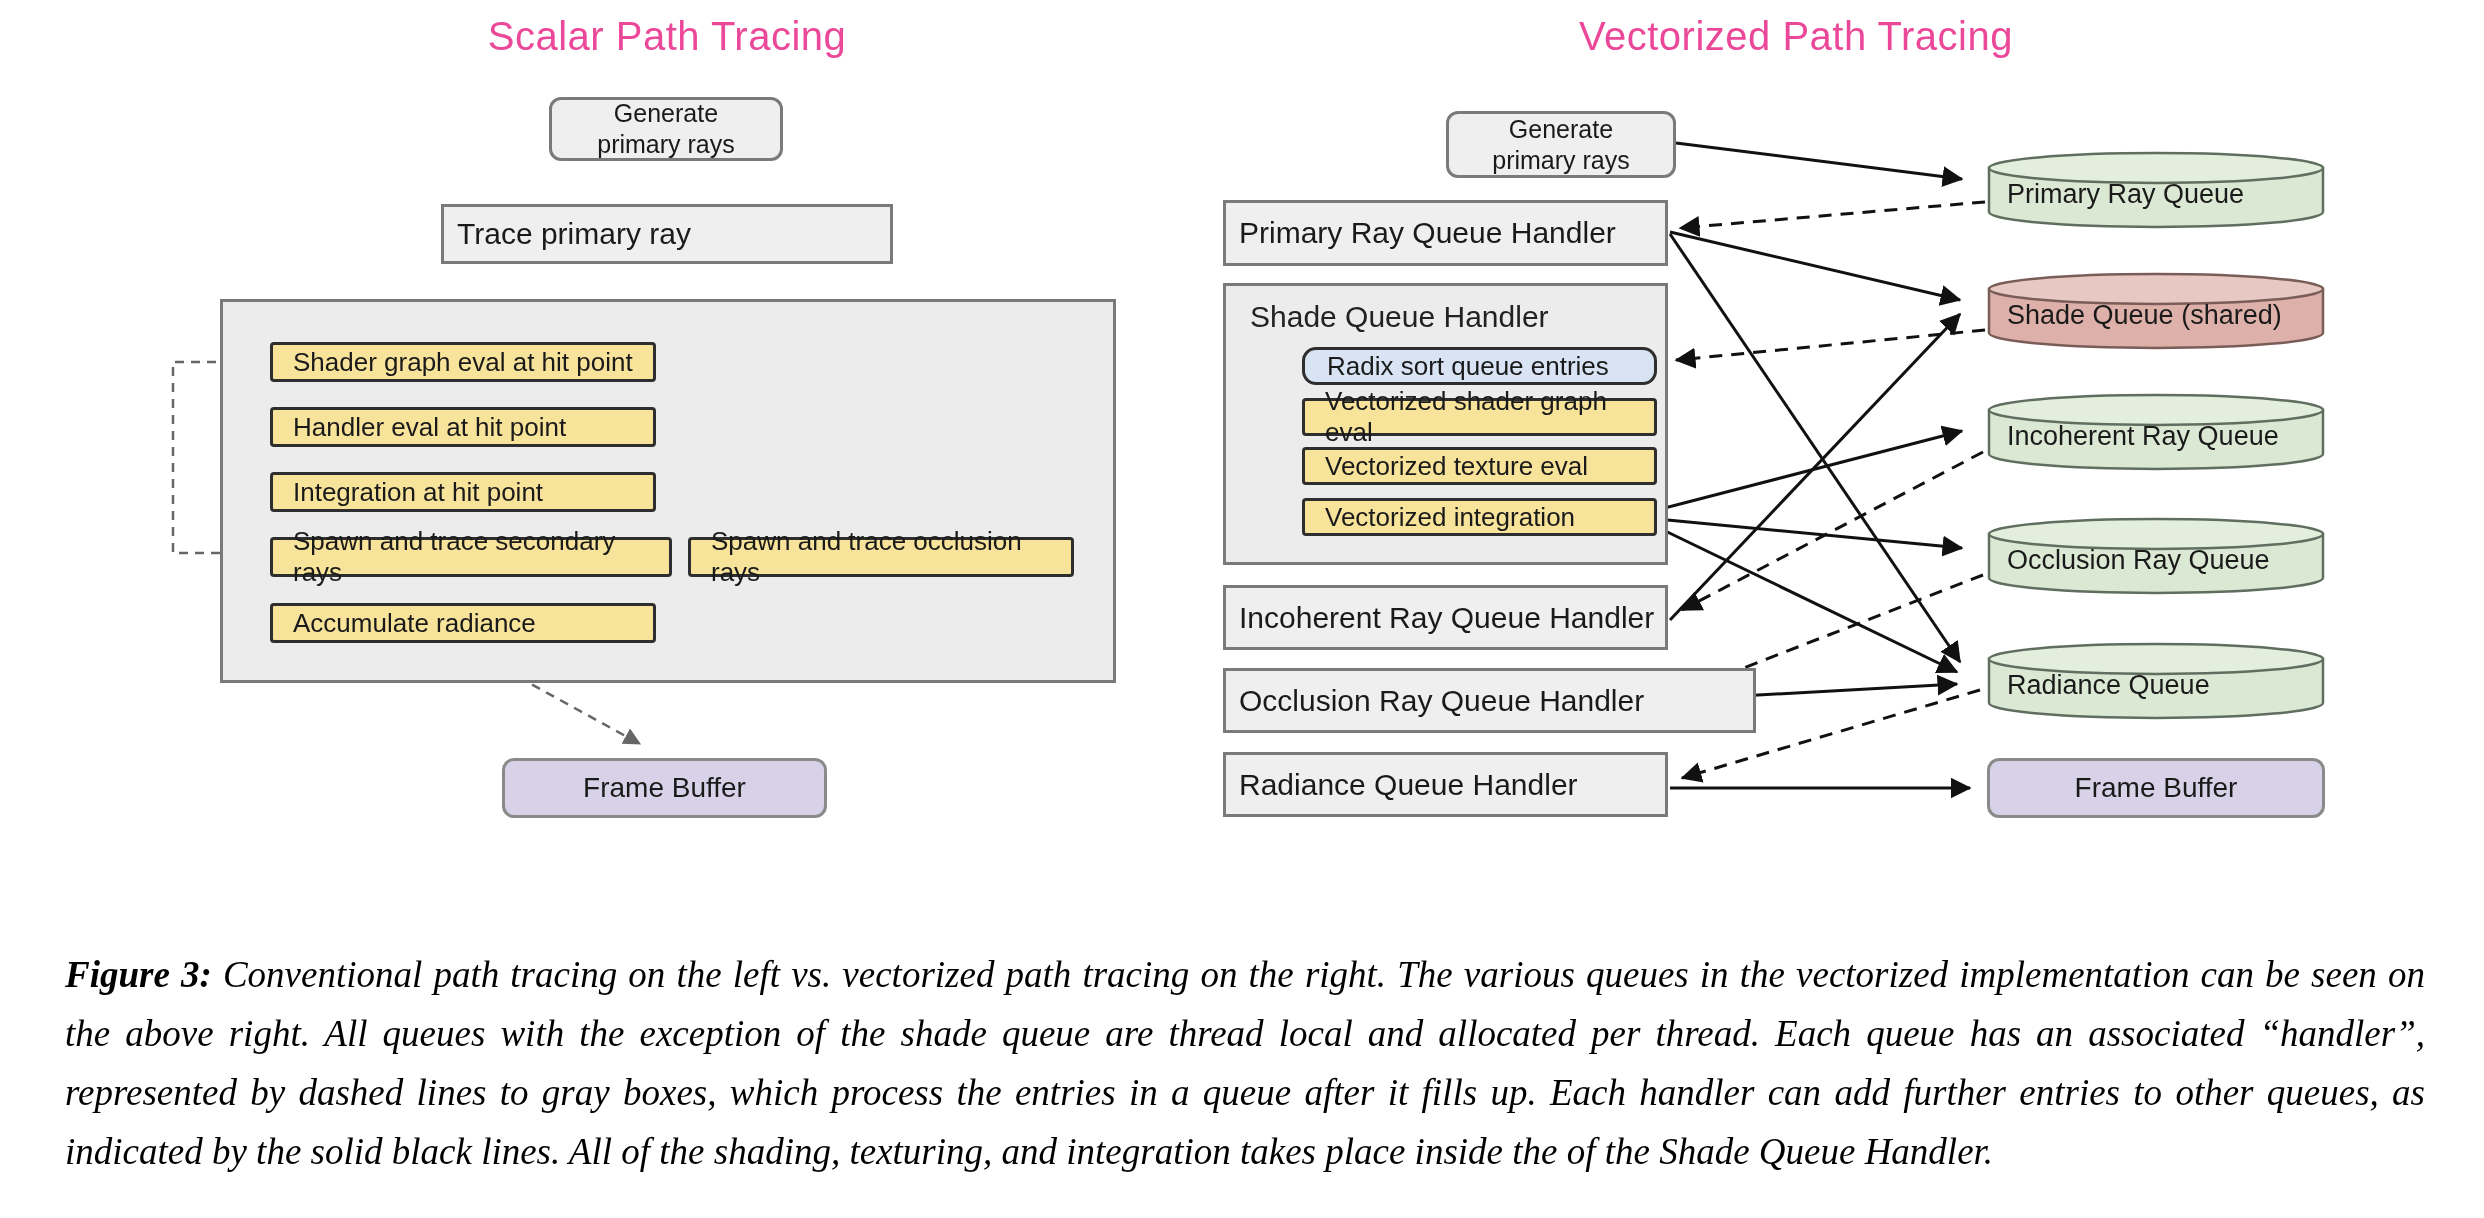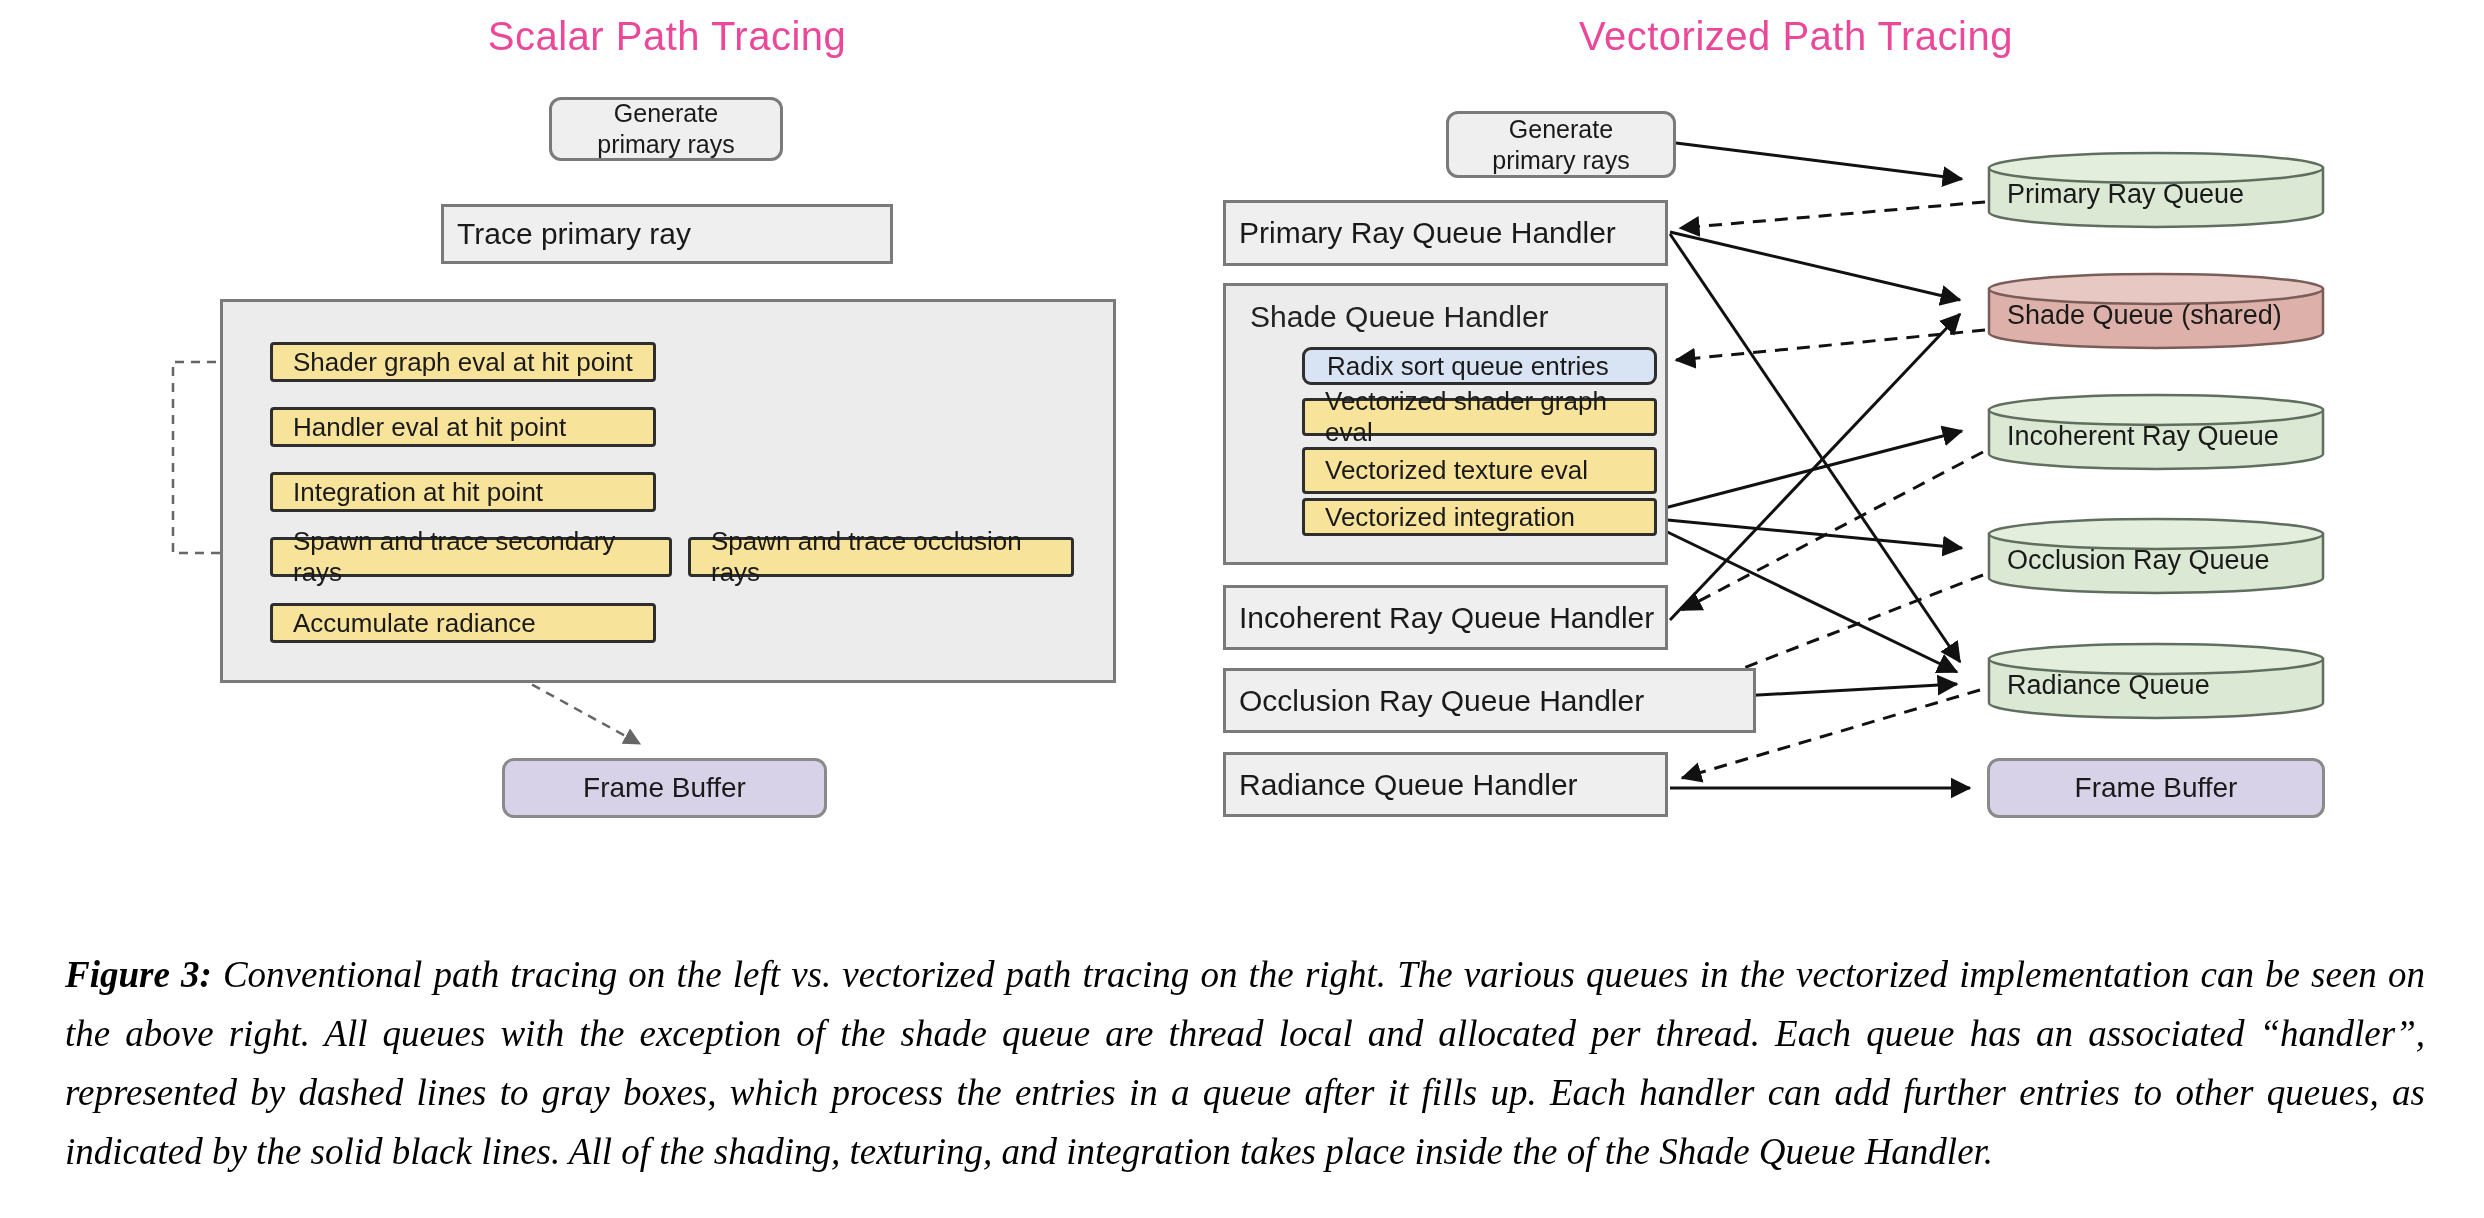--- a/index.html
+++ b/index.html
@@ -8,21 +8,21 @@
   .abs{position:absolute;box-sizing:border-box;}
   .title{font-size:40px;letter-spacing:0.5px;text-align:center;color:#ec4899;}
   .gbox{background:#efefef;border:3px solid #7a7a7a;display:flex;align-items:center;}
   .gbox.rounded{border-radius:12px;}
   .gbox.center{justify-content:center;text-align:center;}
   .gbox .pad{padding-left:13px;}
   .generate{font-size:25px;line-height:31px;text-align:center;justify-content:center;}
   .bigcontainer{background:#ececec;border:3px solid #7a7a7a;}
   .ybox{background:#f8e39b;border:3px solid #2e2e2e;border-radius:4px;display:flex;align-items:center;font-size:26px;}
   .ybox .pad{padding-left:20px;}
-  .bbox{background:#d8e4f3;border:3px solid #2e2e2e;border-radius:9px;display:flex;align-items:center;font-size:26px;}
+  .bbox{background:#d8e4f3;border:3px solid #2e2e2e;border-radius:14px;display:flex;align-items:center;font-size:26px;}
   .bbox .pad{padding-left:22px;}
   .handler{font-size:30px;}
   .handlerlabel{font-size:30px;color:#222;}
   .fbuf{background:#d8d2e8;border:3px solid #8a8a8a;border-radius:12px;display:flex;align-items:center;justify-content:center;font-size:28px;}
   .cylinder{width:338px;height:78px;}
   .cylinder svg{position:absolute;left:0;top:0;}
   .cyl-label{position:absolute;left:20px;top:14px;height:58px;display:flex;align-items:center;font-size:27px;color:#1a1a1a;}
   .cyl-green .body{fill:#dbe8d3;stroke:#5f6e5f;stroke-width:2.5;}
   .cyl-green .top{fill:#e4eedc;stroke:#5f6e5f;stroke-width:2.5;}
   .cyl-pink .body{fill:#ddb0a9;stroke:#7a5d58;stroke-width:2.5;}
@@ -122,21 +122,21 @@
   <div class="abs bigcontainer" style="left:1223px;top:283px;width:445px;height:282px;">
     <div class="abs handlerlabel" style="left:24px;top:14px;">Shade Queue Handler</div>
   </div>
 
   <div class="abs bbox" style="left:1302px;top:347px;width:355px;height:38px;">
     <span class="pad">Radix sort queue entries</span>
   </div>
   <div class="abs ybox" style="left:1302px;top:398px;width:355px;height:38px;">
     <span class="pad">Vectorized shader graph eval</span>
   </div>
-  <div class="abs ybox" style="left:1302px;top:447px;width:355px;height:47px;">
+  <div class="abs ybox" style="left:1302px;top:447px;width:355px;height:38px;">
     <span class="pad">Vectorized texture eval</span>
   </div>
   <div class="abs ybox" style="left:1302px;top:498px;width:355px;height:38px;">
     <span class="pad">Vectorized integration</span>
   </div>
 
   <div class="abs gbox handler" style="left:1223px;top:585px;width:445px;height:65px;">
     <span class="pad">Incoherent Ray Queue Handler</span>
   </div>
   <div class="abs gbox handler" style="left:1223px;top:668px;width:533px;height:65px;">

